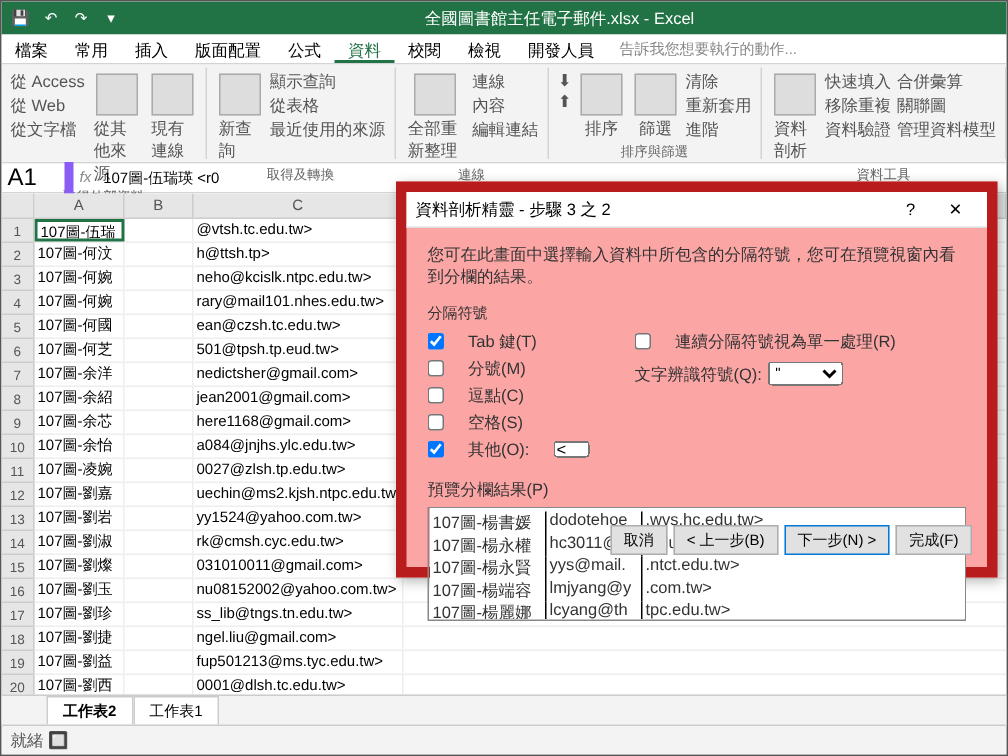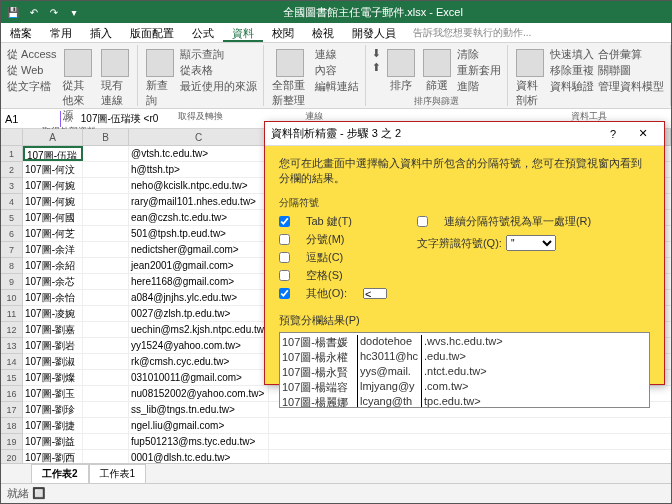--- a/index.html
+++ b/index.html
@@ -15,39 +15,39 @@
 .ribbon{height:66px;background:#f3f3f3;display:flex;border-bottom:1px solid #d4d4d4;padding:2px 0}
 .rgroup{border-right:1px solid #d4d4d4;padding:2px 6px;display:flex;flex-direction:column;justify-content:space-between}
 .rgroup .items{display:flex;gap:4px;flex:1}
 .rgroup .glabel{font-size:9px;color:#666;text-align:center}
 .ritem{display:flex;flex-direction:column;align-items:center;gap:1px;padding:2px;font-size:9px;color:#555}
 .ritem .ico{width:16px;height:16px;background:#ddd;border:1px solid #aaa}
 .ritem.big .ico{width:28px;height:28px}
 .vstack{display:flex;flex-direction:column;gap:1px;font-size:9px;color:#555}
 .vstack div{white-space:nowrap}
 .formulabar{height:20px;background:#fff;display:flex;border-bottom:1px solid #d4d4d4;align-items:center}
-.namebox{width:60px;border-right:1px solid #8b5cf6;padding:2px 4px;font-size:11px}
+.namebox{width:48px;border-right:6px solid #8b5cf6;padding:2px 4px;font-size:16px}
 .fx{padding:2px 4px;color:#888;font-style:italic;font-size:10px}
 .fcontent{padding:2px 4px;font-size:10px}
 .sheet{display:flex;height:355px;background:#fff;position:relative}
 .rowheads{width:22px;background:#e6e6e6;border-right:1px solid #ccc}
 .rowheads div{height:16px;border-bottom:1px solid #ccc;text-align:center;font-size:9px;line-height:16px;color:#555}
 .colheads{height:17px;display:flex;background:#e6e6e6;border-bottom:1px solid #ccc}
 .colheads div{border-right:1px solid #ccc;text-align:center;font-size:10px;line-height:17px;color:#555}
 .corner{width:22px;height:17px;background:#e6e6e6;border-right:1px solid #ccc;border-bottom:1px solid #ccc}
 .gridarea{flex:1;overflow:hidden}
 .row{display:flex;height:16px;border-bottom:1px solid #eee}
 .cell{border-right:1px solid #eee;padding:0 2px;overflow:hidden;white-space:nowrap;font-size:10px;line-height:16px}
 .cA{width:60px}.cB{width:46px}.cC{width:140px}.cM{width:40px}
 .cell.sel{border:2px solid #217346}
 .statusbar{position:absolute;bottom:0;left:0;right:0;height:20px;background:#f3f3f3;border-top:1px solid #ccc;display:flex;align-items:center;padding:0 6px;font-size:10px;color:#555;gap:10px}
 .sheettabs{position:absolute;bottom:20px;left:0;right:0;height:20px;background:#f3f3f3;display:flex;align-items:center;border-top:1px solid #ccc;padding-left:30px}
 .stab{padding:2px 10px;border:1px solid #ccc;background:#fff;font-size:10px;border-bottom:none}
 .stab.active{font-weight:bold}
-.dialog{position:absolute;left:263px;top:120px;width:401px;height:264px;background:#fde047;border:1px solid #b91c1c;box-shadow:2px 2px 8px rgba(0,0,0,0.3)}
+.dialog{position:absolute;left:263px;top:120px;width:401px;height:264px;background:#fca5a5;border:7px solid #b91c1c;box-shadow:2px 2px 8px rgba(0,0,0,0.3)}
 .dlg-title{height:24px;background:#fff;display:flex;align-items:center;padding:0 6px;border-bottom:1px solid #ddd}
 .dlg-title .t{flex:1;font-size:11px}
 .dlg-title .btn{width:30px;text-align:center;font-size:11px;cursor:pointer}
 .dlg-body{padding:10px 14px;font-size:10px;color:#333}
 .dlg-body .intro{margin-bottom:10px}
 .fieldset{margin-top:8px}
 .fieldset .legend{font-size:10px;margin-bottom:4px}
 .delims{display:flex;gap:30px}
 .delcol{display:flex;flex-direction:column;gap:3px}
 .chk{display:flex;align-items:center;gap:16px}
@@ -385,13 +385,19 @@
             <select><option>"</option></select>
           </div>
         </div>
       </div>
     </div>
     <div class="preview">
       <div class="legend">預覽分欄結果(P)</div>
       <div class="preview-box" id="previewbox"><div class="line"><span class="col1">107圖-楊書媛</span><span class="col2">dodotehoe</span><span class="col3">.wvs.hc.edu.tw&gt;</span></div><div class="line"><span class="col1">107圖-楊永權</span><span class="col2">hc3011@hc</span><span class="col3">.edu.tw&gt;</span></div><div class="line"><span class="col1">107圖-楊永賢</span><span class="col2">yys@mail.</span><span class="col3">.ntct.edu.tw&gt;</span></div><div class="line"><span class="col1">107圖-楊端容</span><span class="col2">lmjyang@y</span><span class="col3">.com.tw&gt;</span></div><div class="line"><span class="col1">107圖-楊麗娜</span><span class="col2">lcyang@th</span><span class="col3">tpc.edu.tw&gt;</span></div></div>
     </div>
   </div>
+  <div class="dlg-buttons">
+    <button>取消</button>
+    <button>&lt; 上一步(B)</button>
+    <button class="primary">下一步(N) &gt;</button>
+    <button>完成(F)</button>
+  </div>
 </div>
 
 </body></html>

